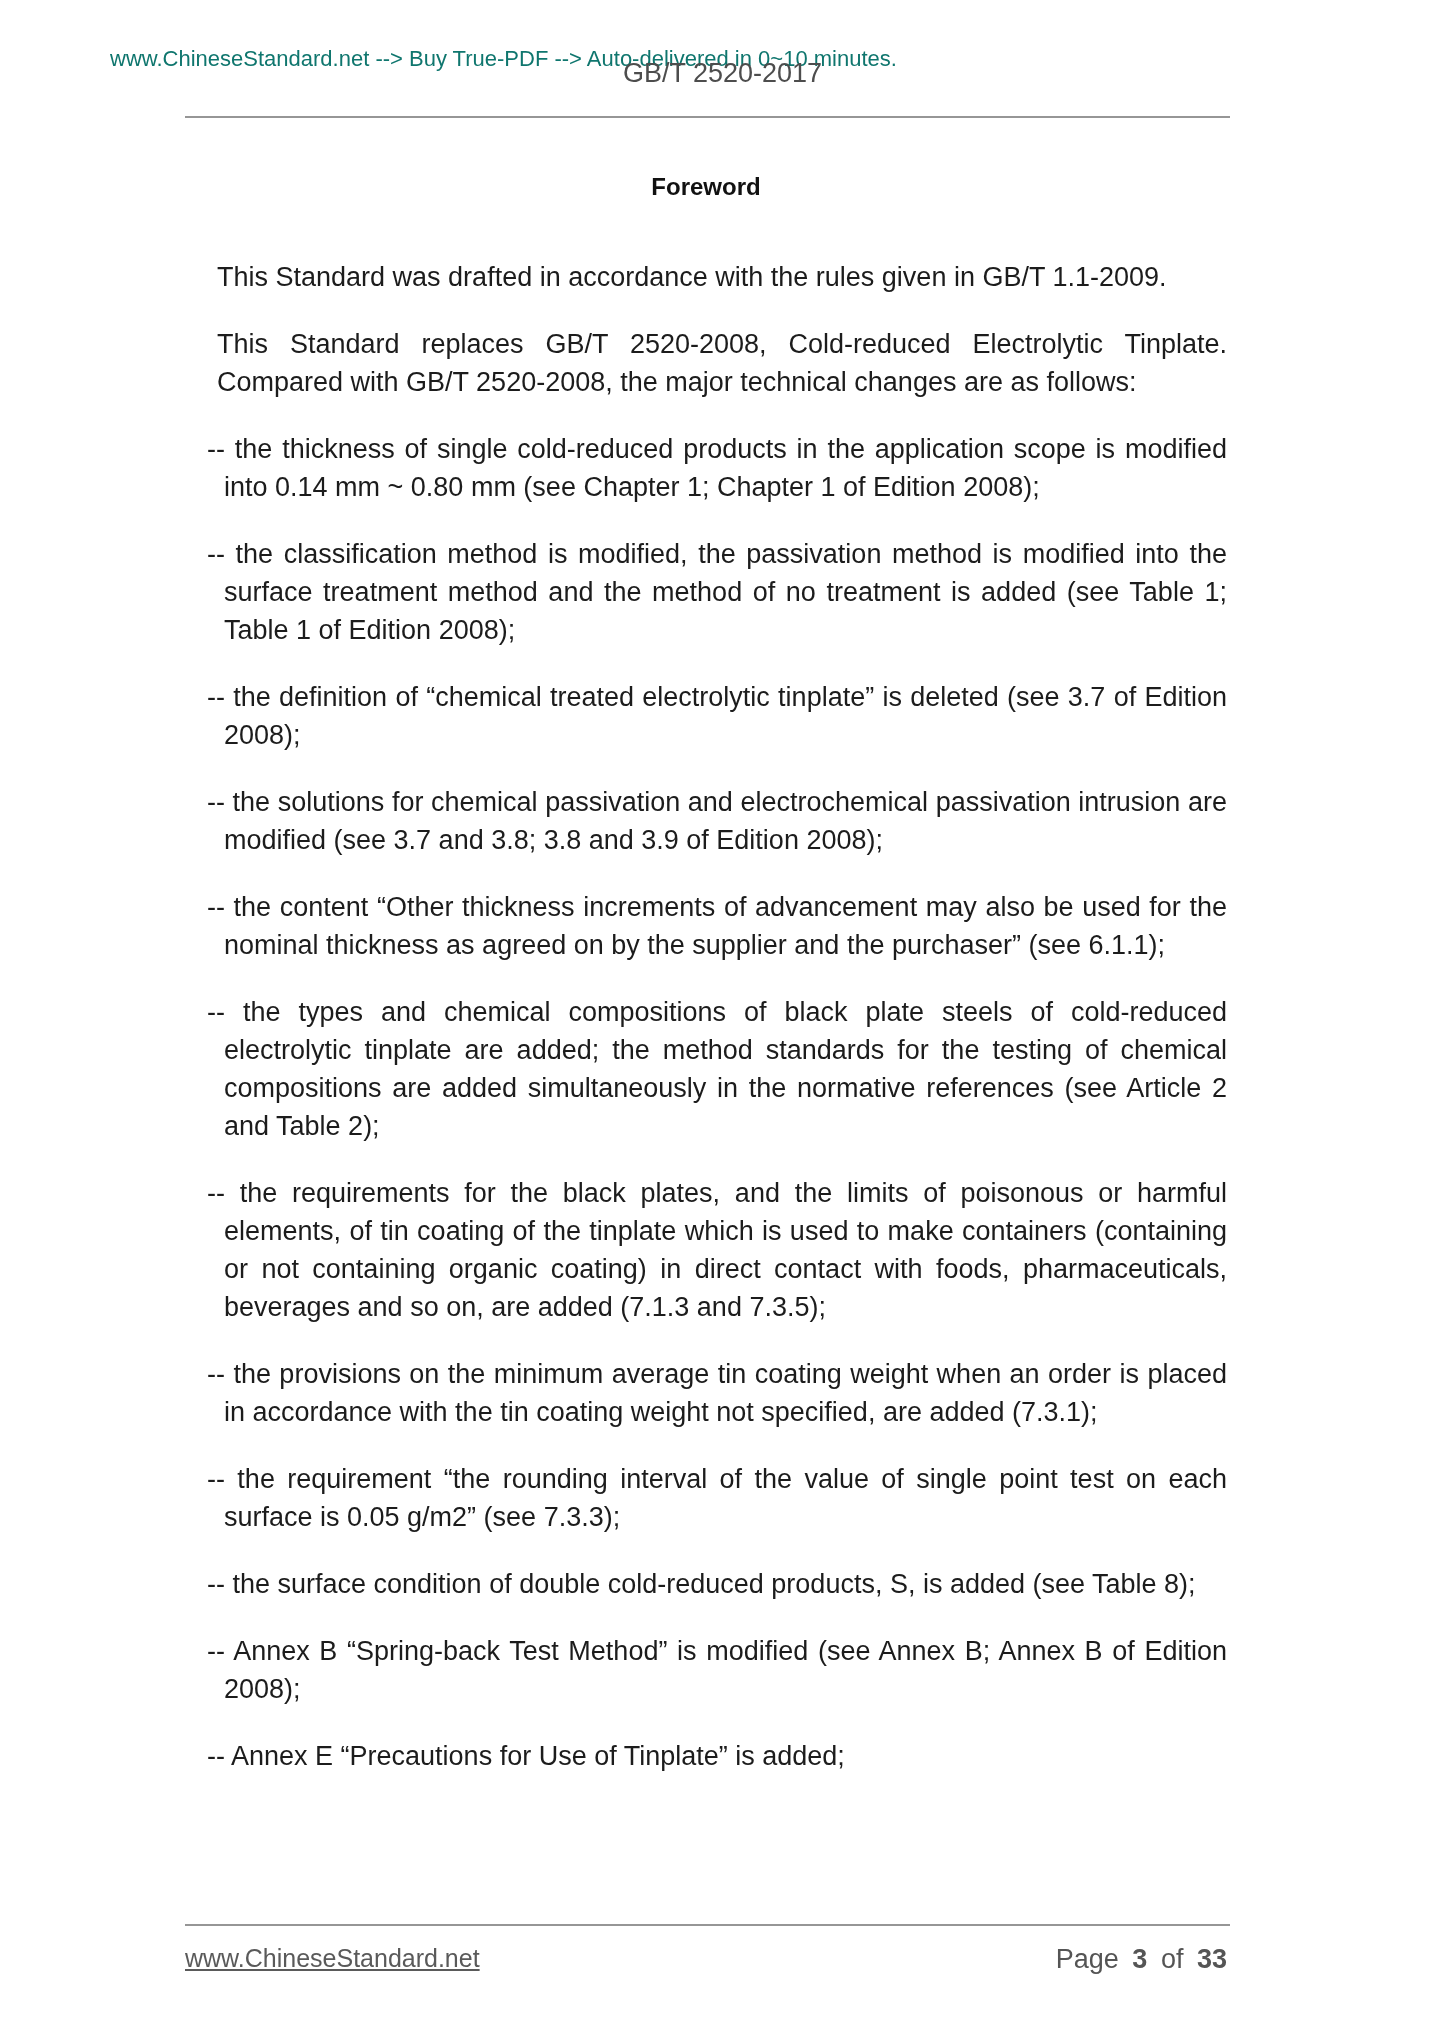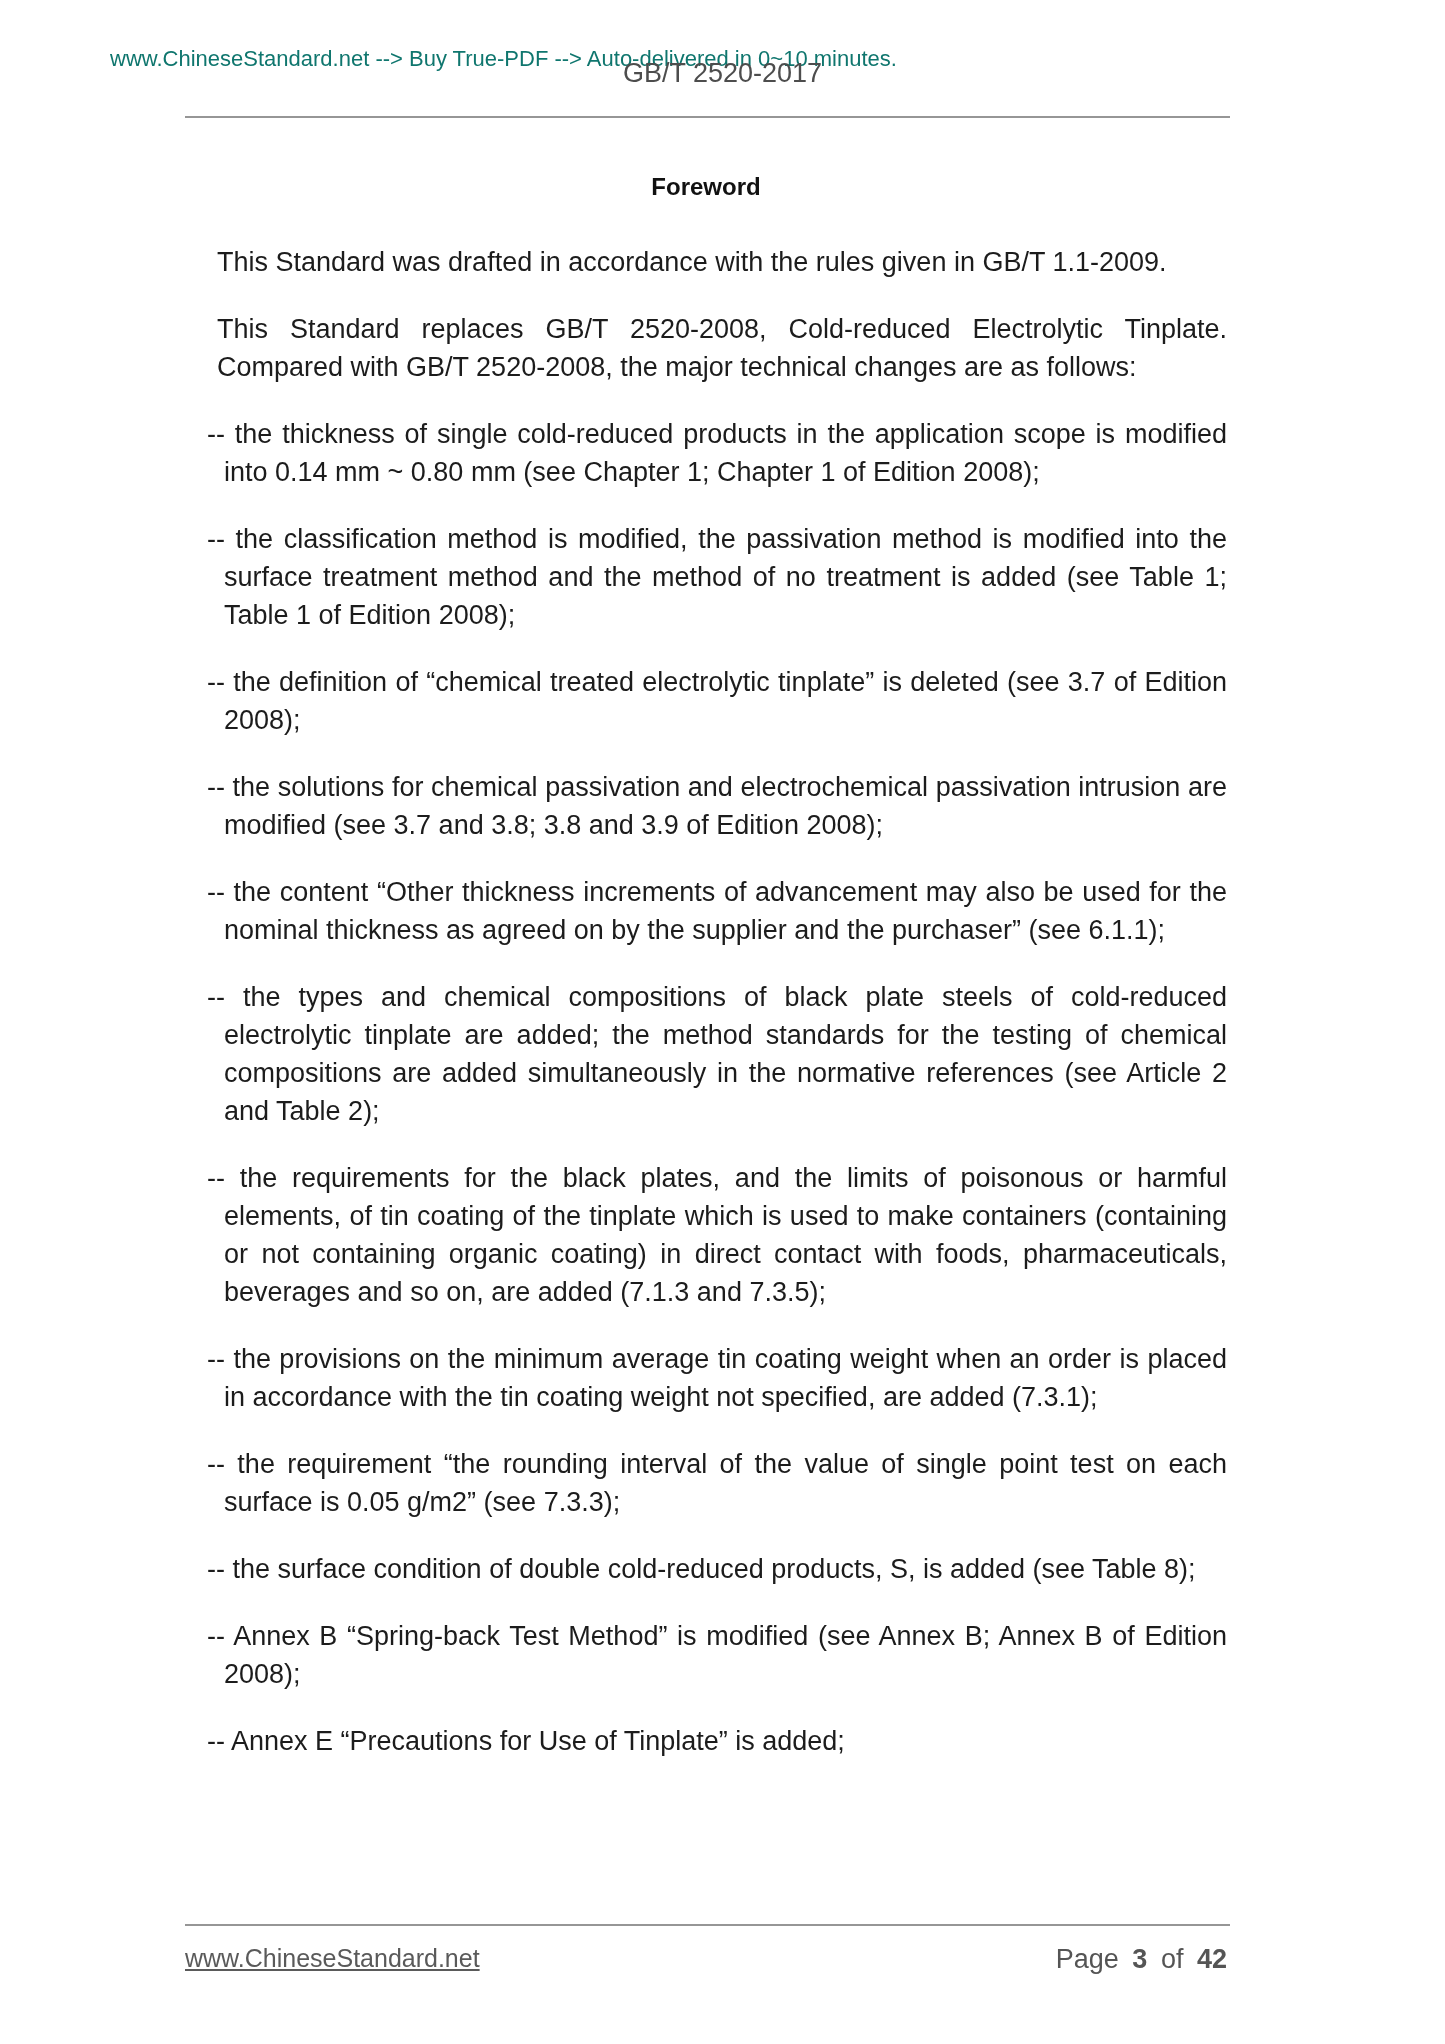--- a/index.html
+++ b/index.html
@@ -55,21 +55,21 @@
     color: #111111;
     line-height: 44px;
   }
   .para {
     margin: 0 0 29px 32px;
     font-size: 27px;
     line-height: 38px;
     text-align: justify;
   }
   .para-first {
-    margin-top: 34px;
+    margin-top: 49px;
   }
   .change-item {
     margin: 0 0 29px 22px;
     padding-left: 17px;
     text-indent: -17px;
     font-size: 27px;
     line-height: 38px;
     text-align: justify;
   }
   .footer-link {
@@ -124,14 +124,14 @@
 </div>
 
 <div class="rule rule-footer"></div>
 
 <a class="footer-link">www.ChineseStandard.net</a>
 
 <div class="page-indicator">
   <span>Page</span>
   <span class="num">3</span>
   <span>of</span>
-  <span class="num">42</span>
+  <span class="num">33</span>
 </div>
 
 </body></html>

